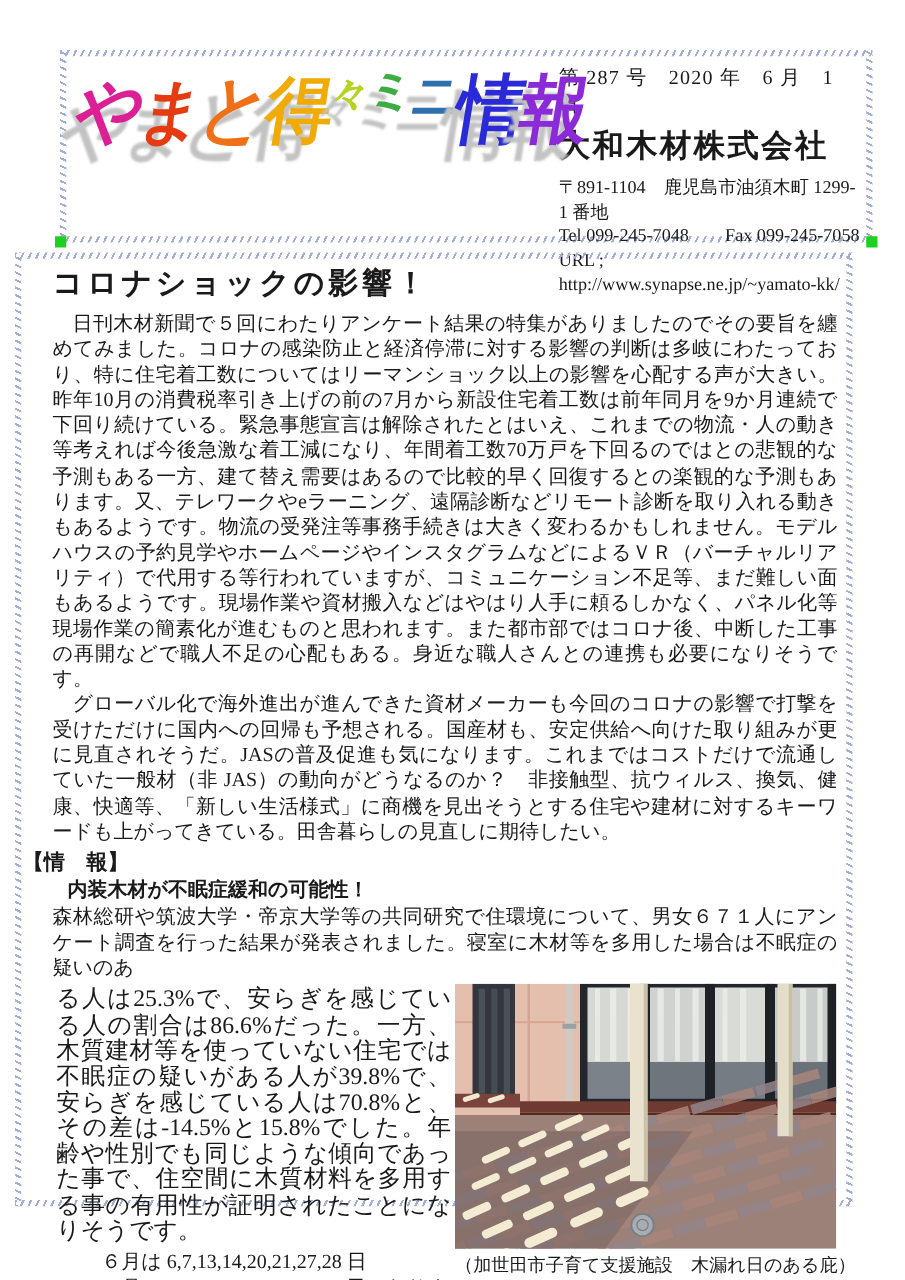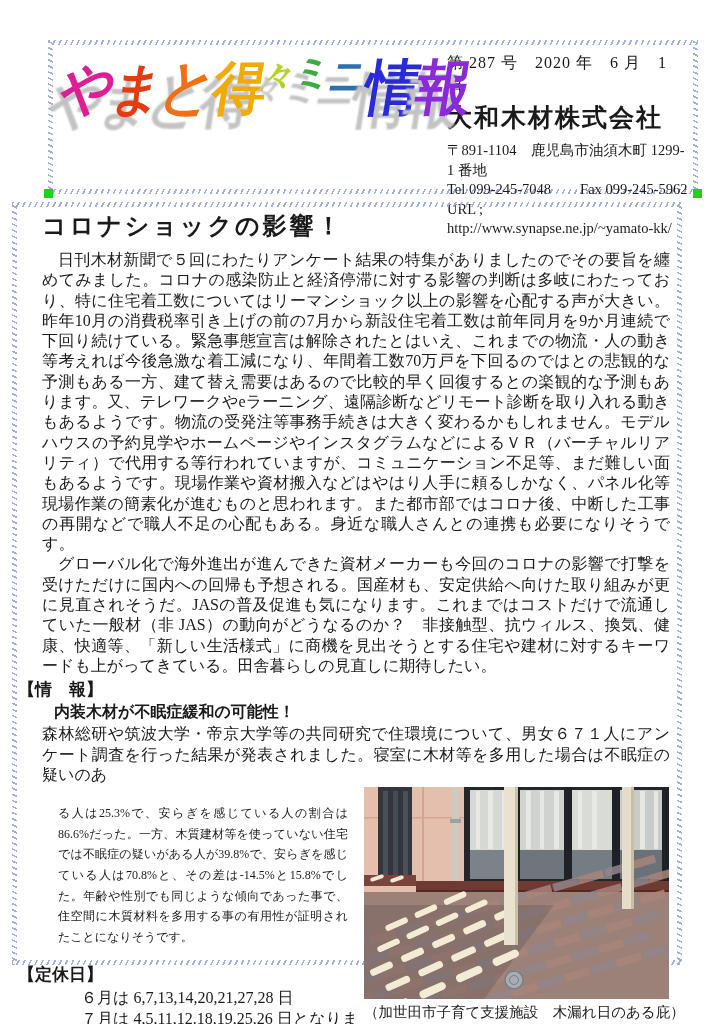--- a/index.html
+++ b/index.html
@@ -37,21 +37,21 @@
   .main-box{position:absolute;left:12px;top:202px;width:670px;height:763px;}
   .main-inner{position:absolute;left:30px;top:6px;width:628px;}
   .article-heading{font-size:24px;font-weight:700;letter-spacing:3px;margin:2px 0 8px 0;}
   .body-par{font-size:16px;line-height:20.3px;text-align:justify;text-indent:1em;margin:0;}
   .section-label{font-family:"Liberation Sans","DejaVu Sans",sans-serif;font-weight:700;font-size:17px;margin:2px 0 1px -24px;}
   .sub-heading{font-family:"Liberation Sans","DejaVu Sans",sans-serif;font-weight:700;font-size:16px;margin:1px 0 1px 12px;}
   .info-intro{font-size:16px;line-height:20.3px;text-align:justify;margin:0 0 2px 0;}
   .columns{display:flex;}
   .col-left{width:322px;}
   .col-right{width:306px;margin-left:0;}
-  .info-wrapped{font-size:12px;line-height:20.6px;text-align:justify;margin:16px;}
+  .info-wrapped{font-size:19px;line-height:20.6px;text-align:justify;margin:3px;}
   .holiday-label{font-family:"Liberation Sans","DejaVu Sans",sans-serif;font-weight:700;font-size:17px;margin:4px 0 1px -24px;}
   .holiday-line{font-size:16px;line-height:21px;margin-left:39px;}
   .holiday-line.greet{margin-left:62px;}
   .photo-frame{width:305px;height:212px;display:block;}
   .photo-caption{font-size:14.5px;margin-top:4px;text-align:center;white-space:nowrap;}
   .footer-note{position:absolute;left:40px;top:972px;font-size:15px;letter-spacing:.5px;}
 </style>
 </head>
 <body>
 
@@ -64,21 +64,21 @@
     <div class="hatch-v" style="right:0;top:0;height:154px;"></div>
     <div class="handle" style="left:-4px;bottom:-4px;"></div>
     <div class="handle" style="right:-4px;bottom:-4px;"></div>
 
     <div class="header-inner">
       <div class="logo-wrap"><span class="wa-ch c1" style="color: rgb(221, 31, 150);">や</span><span class="wa-ch c2" style="color: rgb(230, 58, 16);">ま</span><span class="wa-ch c3" style="color: rgb(239, 112, 22);">と</span><span class="wa-ch c4" style="color: rgb(240, 171, 7);">得</span><span class="wa-ch c5" style="color: rgb(181, 211, 33);">々</span><span class="wa-ch c6" style="color: rgb(61, 173, 66);">ミ</span><span class="wa-ch c7" style="color: rgb(47, 111, 174);">ニ</span><span class="wa-ch c8" style="color: rgb(42, 42, 216);">情</span><span class="wa-ch c9" style="color: rgb(139, 42, 216);">報</span></div>
       <div class="header-right">
         <div class="issue-line">第 287 号　2020 年　6 月　1 日</div>
         <div class="company-name">大和木材株式会社</div>
         <div class="addr-line">〒891-1104　鹿児島市油須木町 1299-1 番地</div>
-        <div class="tel-line">Tel 099-245-7048　　Fax 099-245-5962</div>
+        <div class="tel-line">Tel 099-245-7048　　Fax 099-245-7058</div>
         <div class="url-line">URL ; http://www.synapse.ne.jp/~yamato-kk/</div>
       </div>
     </div>
   </div>
 
   <div class="main-box">
     <div class="hatch-h" style="left:0;top:0;width:670px;"></div>
     <div class="hatch-h" style="left:0;bottom:0;width:670px;"></div>
     <div class="hatch-v" style="left:0;top:0;height:763px;"></div>
     <div class="hatch-v" style="right:0;top:0;height:763px;"></div>
@@ -88,21 +88,20 @@
       <p class="body-par">日刊木材新聞で５回にわたりアンケート結果の特集がありましたのでその要旨を纏めてみました。コロナの感染防止と経済停滞に対する影響の判断は多岐にわたっており、特に住宅着工数についてはリーマンショック以上の影響を心配する声が大きい。昨年10月の消費税率引き上げの前の7月から新設住宅着工数は前年同月を9か月連続で下回り続けている。緊急事態宣言は解除されたとはいえ、これまでの物流・人の動き等考えれば今後急激な着工減になり、年間着工数70万戸を下回るのではとの悲観的な予測もある一方、建て替え需要はあるので比較的早く回復するとの楽観的な予測もあります。又、テレワークやeラーニング、遠隔診断などリモート診断を取り入れる動きもあるようです。物流の受発注等事務手続きは大きく変わるかもしれません。モデルハウスの予約見学やホームページやインスタグラムなどによるＶＲ（バーチャルリアリティ）で代用する等行われていますが、コミュニケーション不足等、まだ難しい面もあるようです。現場作業や資材搬入などはやはり人手に頼るしかなく、パネル化等現場作業の簡素化が進むものと思われます。また都市部ではコロナ後、中断した工事の再開などで職人不足の心配もある。身近な職人さんとの連携も必要になりそうです。</p>
       <p class="body-par">グローバル化で海外進出が進んできた資材メーカーも今回のコロナの影響で打撃を受けただけに国内への回帰も予想される。国産材も、安定供給へ向けた取り組みが更に見直されそうだ。JASの普及促進も気になります。これまではコストだけで流通していた一般材（非 JAS）の動向がどうなるのか？　非接触型、抗ウィルス、換気、健康、快適等、「新しい生活様式」に商機を見出そうとする住宅や建材に対するキーワードも上がってきている。田舎暮らしの見直しに期待したい。</p>
 
       <div class="section-label">【情　報】</div>
       <div class="sub-heading">内装木材が不眠症緩和の可能性！</div>
       <p class="info-intro">森林総研や筑波大学・帝京大学等の共同研究で住環境について、男女６７１人にアンケート調査を行った結果が発表されました。寝室に木材等を多用した場合は不眠症の疑いのあ</p>
 
       <div class="columns">
         <div class="col-left">
           <p class="info-wrapped">る人は25.3%で、安らぎを感じている人の割合は86.6%だった。一方、木質建材等を使っていない住宅では不眠症の疑いがある人が39.8%で、安らぎを感じている人は70.8%と、その差は-14.5%と15.8%でした。年齢や性別でも同じような傾向であった事で、住空間に木質材料を多用する事の有用性が証明されたことになりそうです。</p>
-          <div class="holiday-label">【定休日】</div>
           <div class="holiday-line">６月は 6,7,13,14,20,21,27,28 日</div>
           <div class="holiday-line">７月は 4,5,11,12.18,19,25,26 日となります</div>
           <div class="holiday-line greet">宜しくお願いします</div>
         </div>
 
         <div class="col-right">
 
           <svg class="photo-frame" viewBox="0 0 305 212">
 
             <rect x="0" y="0" width="305" height="106" fill="#e5bfae"></rect>

